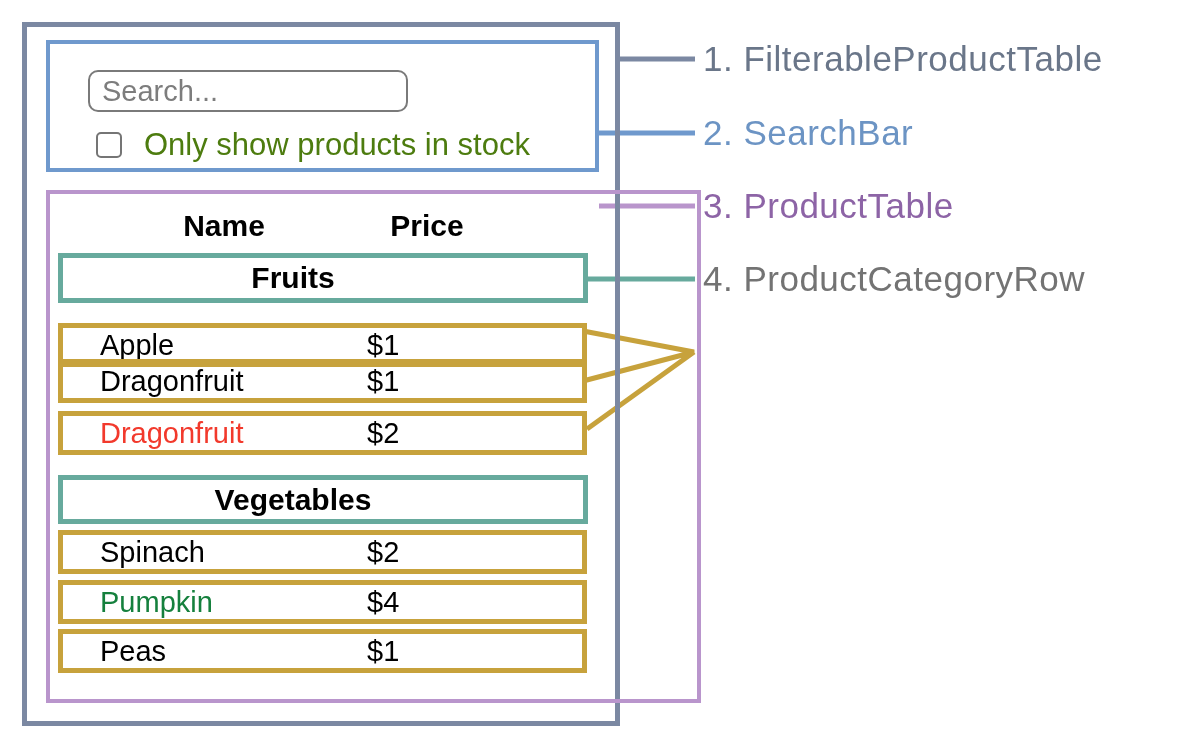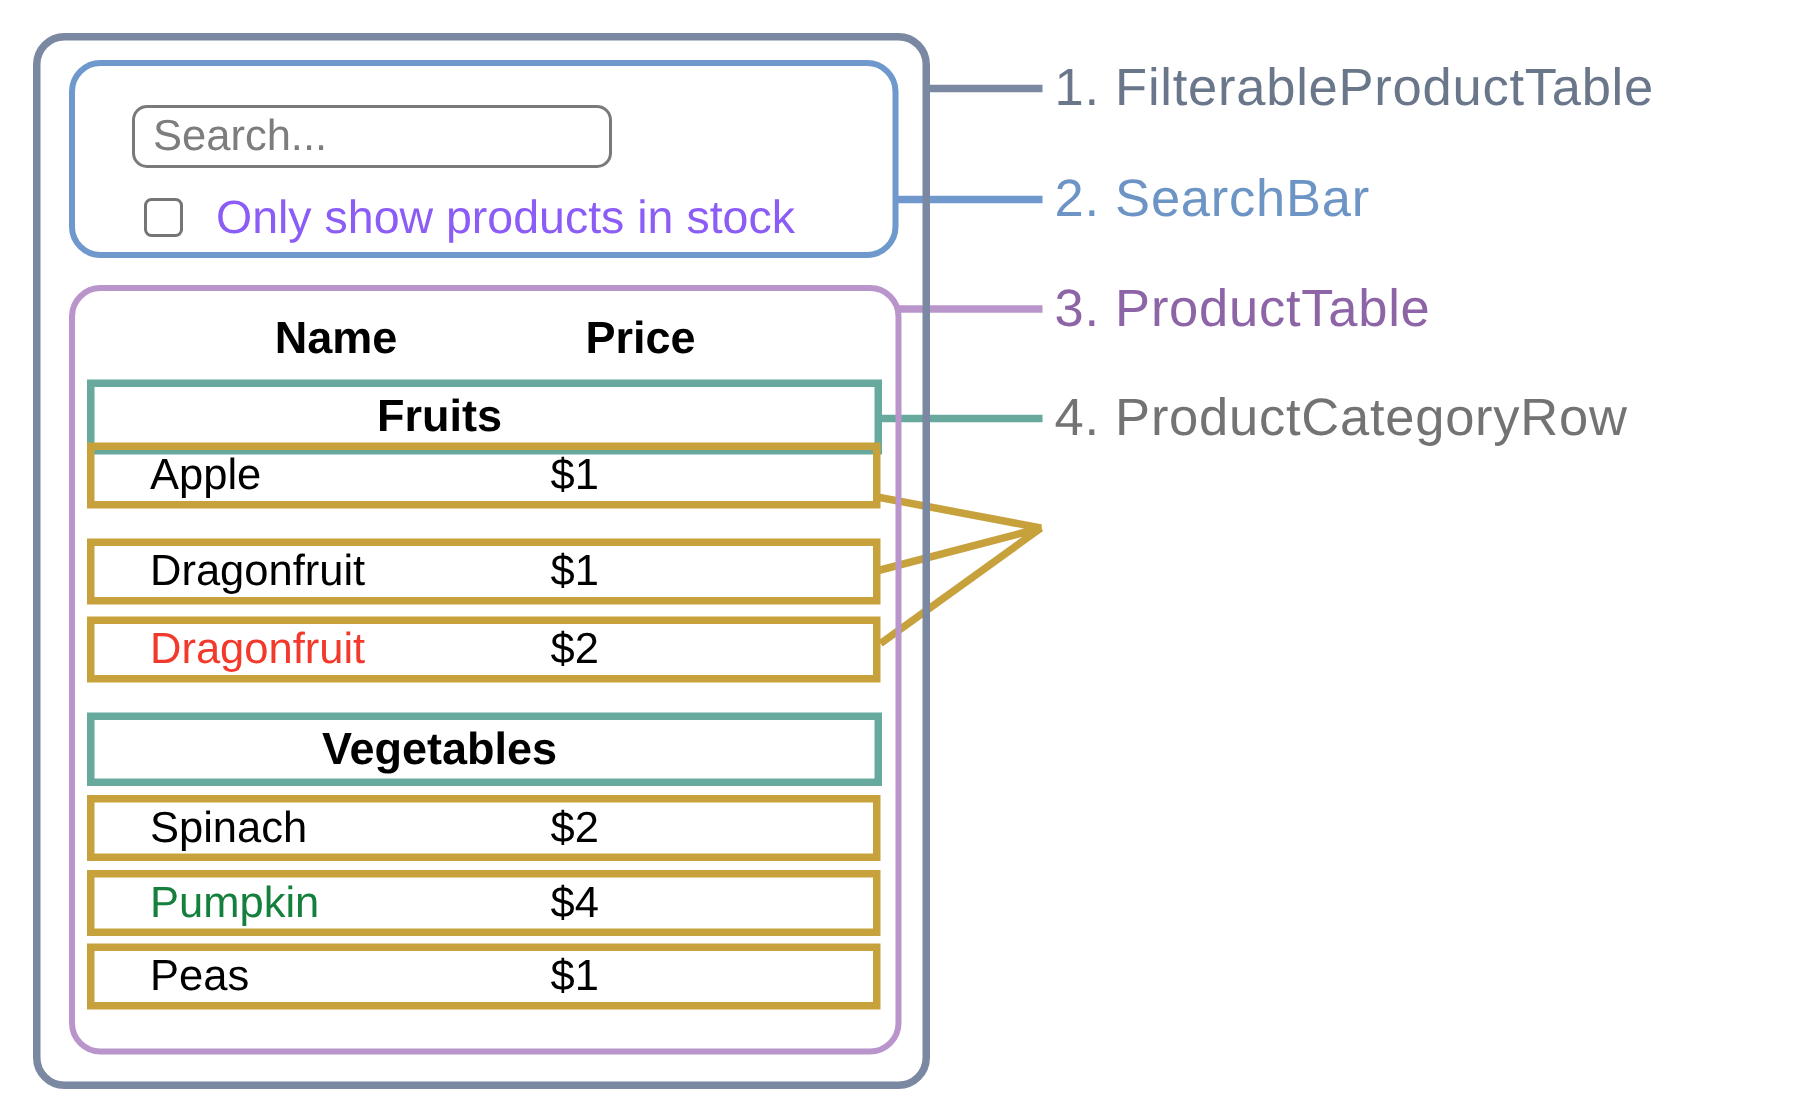--- a/index.html
+++ b/index.html
@@ -8,21 +8,21 @@
   #canvas {
     position:relative;
     width:1200px; height:744px;
     background:#ffffff;
     overflow:hidden;
   }
   
   #connector-svg { position:absolute; left:0; top:0; z-index:1; }
 
   
-  .box { position:absolute; background:transparent; z-index:2;border-radius:21px; }
+  .box { position:absolute; background:transparent; z-index:2; }
 
   #outer-box {
     left:22px; top:22px; width:598px; height:704px;
     border:5px solid #7b88a2;
   }
   #search-box {
     left:46px; top:40px; width:553px; height:132px;
     border:4px solid #6f99cd;
   }
   .search-input {
@@ -35,24 +35,24 @@
   .search-input::placeholder { color:#7d7d7d; opacity:1; }
   .stock-row {
     position:absolute; left:46px; top:82px; height:38px;
     display:flex; align-items:center;
   }
   .stock-checkbox {
     appearance:none; -webkit-appearance:none;
     width:26px; height:26px; border:2px solid #757575; border-radius:5px;
     background:#fff; margin:0; cursor:pointer; flex:0 0 auto;
   }
-  .stock-label { font-size:31px; color:#8b5cf6; margin-left:22px; white-space:nowrap; }
+  .stock-label { font-size:31px; color:#4d7c0f; margin-left:22px; white-space:nowrap; }
 
   #table-box {
-    left:46px; top:190px; width:555px; height:513px;
+    left:46px; top:190px; width:655px; height:513px;
     border:4px solid #b995cc;
   }
   .col-header {
     position:absolute; width:200px; height:40px; top:12px;
     font-size:30px; font-weight:bold; color:#000;
     text-align:center; line-height:40px;
   }
   #col-header-name  { left:74px; }
   #col-header-price { left:277px; }
 
@@ -105,21 +105,21 @@
     </div>
   </div>
 
   <div id="table-box" class="box">
 
     <div id="col-header-name" class="col-header">Name</div>
     <div id="col-header-price" class="col-header">Price</div>
 
     <div class="cat-row" style="top:59px;">Fruits</div>
 
-    <div class="prod-row" style="top:101px;">
+    <div class="prod-row" style="top:129px;">
       <span class="prod-name" style="color: rgb(0, 0, 0);">Apple</span>
       <span class="prod-price">$1</span>
     </div>
     <div class="prod-row" style="top:165px;">
       <span class="prod-name" style="color: rgb(0, 0, 0);">Dragonfruit</span>
       <span class="prod-price">$1</span>
     </div>
     <div class="prod-row" style="top:217px;">
       <span class="prod-name" style="color: rgb(242, 57, 44);">Dragonfruit</span>
       <span class="prod-price">$2</span>

